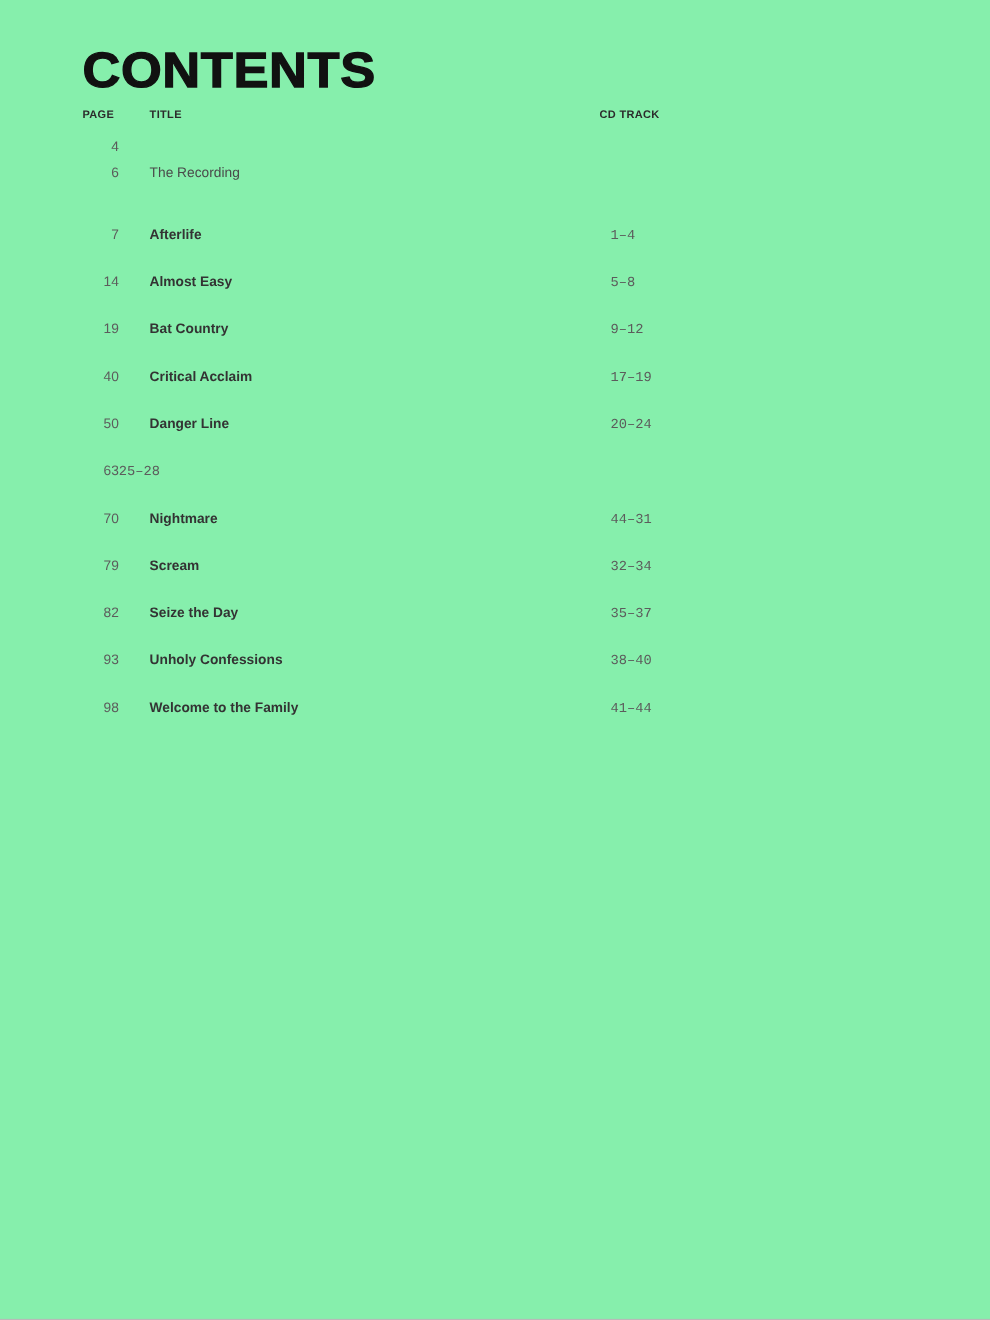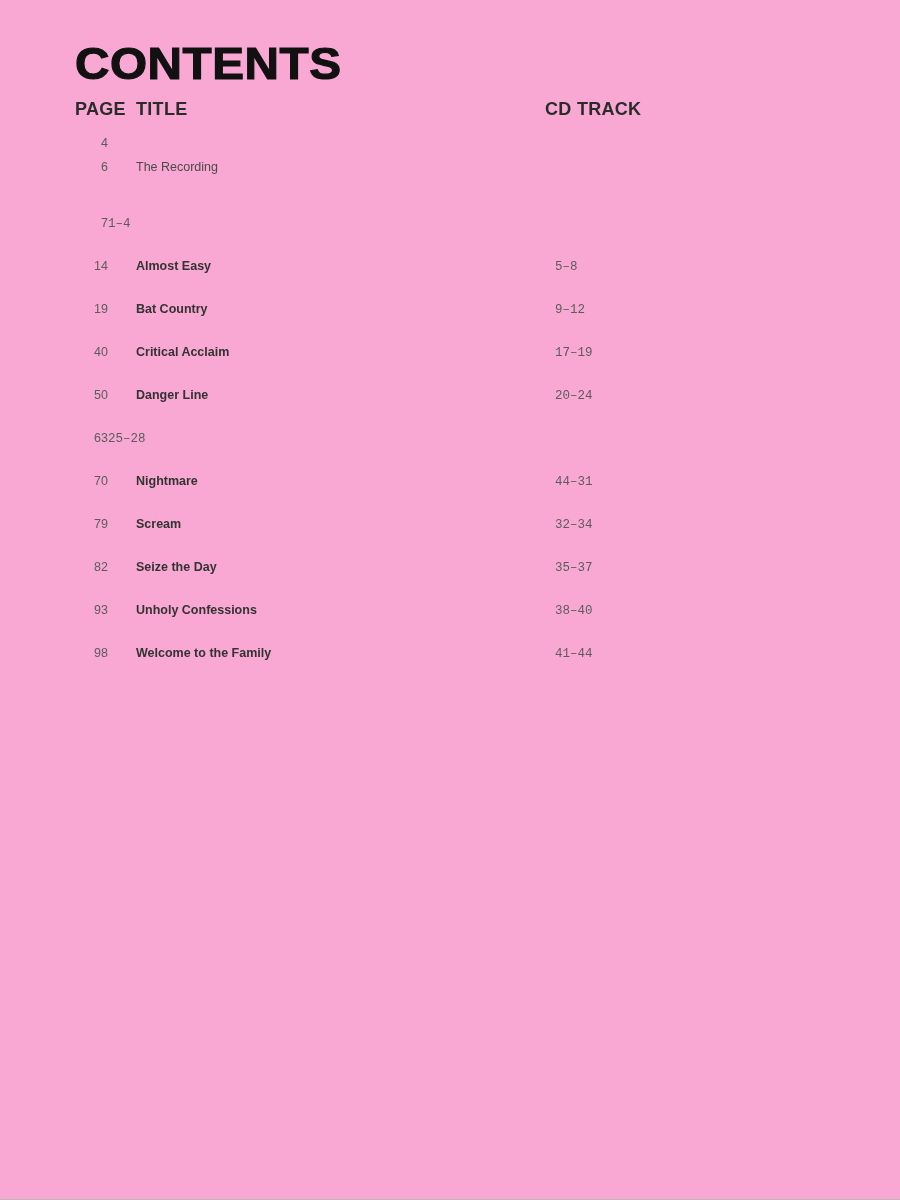--- a/index.html
+++ b/index.html
@@ -11,21 +11,21 @@
     width: 900px;
     height: 1200px;
     font-family: "Liberation Sans", sans-serif;
     position: relative;
     overflow: hidden;
   }
 
   .page {
     position: absolute;
     inset: 0;
-    background: #f9a8d4;
+    background: #86efac;
     padding-left: 7px;
   }
 
   
   .scan-edge-bottom {
     position: absolute;
     left: 0;
     right: 0;
     bottom: 0;
     height: 1px;
@@ -49,21 +49,21 @@
     margin: 0;
     transform: scaleX(1.06);
     transform-origin: left center;
     -webkit-text-stroke: 1.15px #111111;
   }
 
   .toc-header {
     display: flex;
     align-items: flex-start;
     margin-top: 11px;
-    font-size: 18px;
+    font-size: 10px;
     font-weight: bold;
     color: #2b2b2b;
     letter-spacing: 0.3px;
   }
 
   .col-page {
     width: 49px;
     text-align: left;
     flex: 0 0 auto;
   }
@@ -170,20 +170,21 @@
             <span class="row-title">The Recording</span>
             <span class="row-track"></span>
           </div>
         </div>
 
       <div class="songs-gap"></div>
 
       <div id="song-rows">
           <div class="toc-row song">
             <span class="row-page">7</span>
+            <span class="row-title">Afterlife</span>
             <span class="row-track">1–4</span>
           </div>
           <div class="toc-row song">
             <span class="row-page">14</span>
             <span class="row-title">Almost Easy</span>
             <span class="row-track">5–8</span>
           </div>
           <div class="toc-row song">
             <span class="row-page">19</span>
             <span class="row-title">Bat Country</span>

